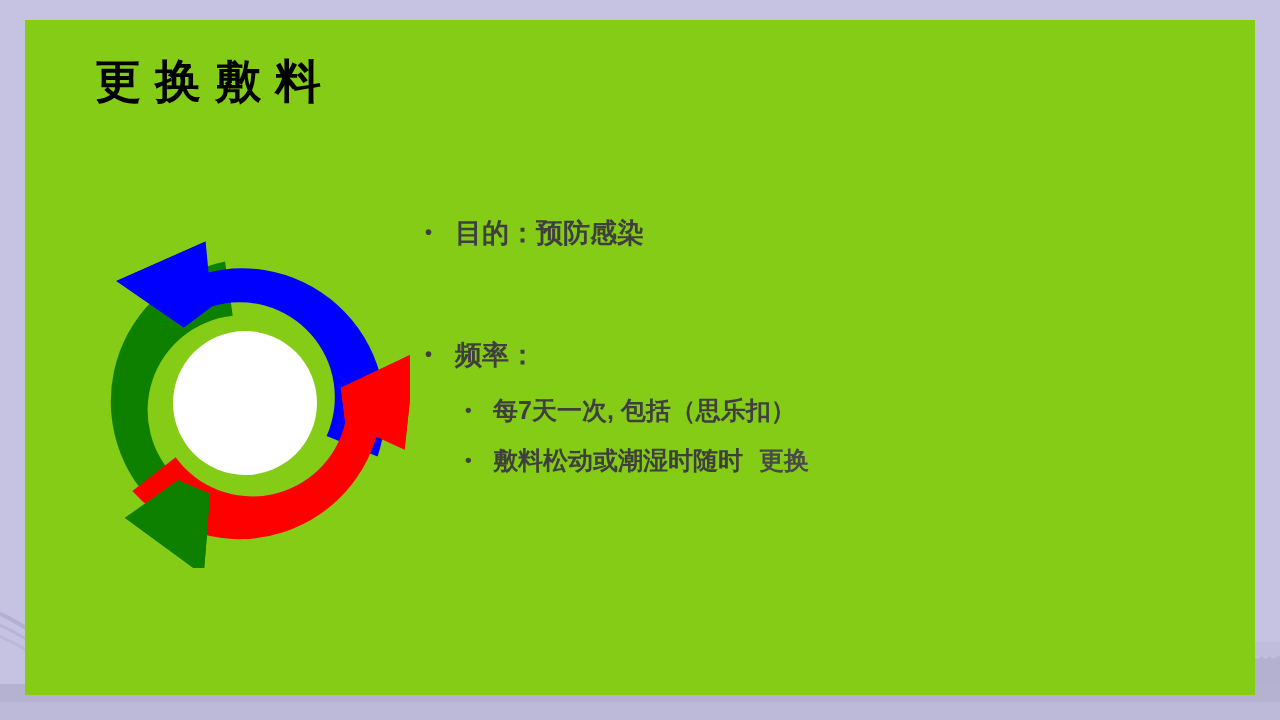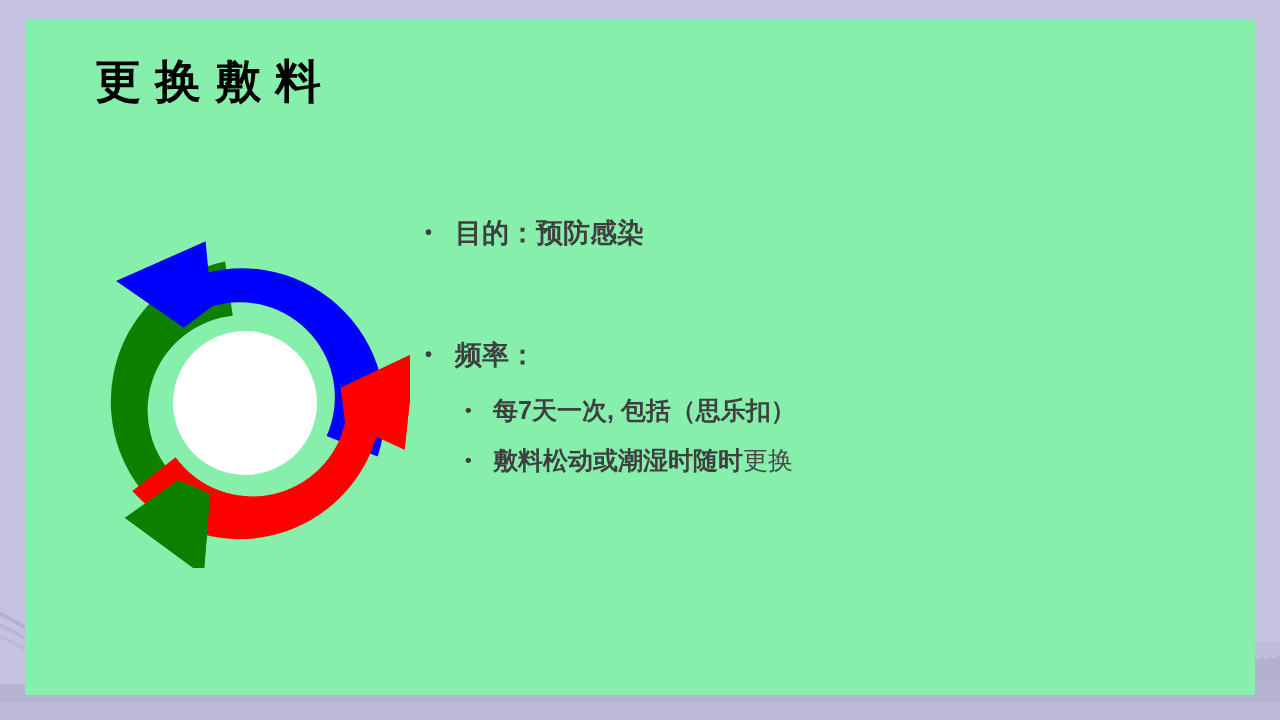--- a/index.html
+++ b/index.html
@@ -58,21 +58,21 @@
     opacity: 0.85;
   }
 
   
   #slide-canvas {
     position: absolute;
     left: 25px;
     top: 20px;
     width: 1230px;
     height: 675px;
-    background: #86efac;
+    background: #84cc16;
   }
 
   
   #slide-title {
     position: absolute;
     left: 70px;
     top: 33px;
     font-size: 46px;
     font-weight: bold;
     color: #000000;
@@ -131,21 +131,21 @@
     margin-bottom: 16px;
   }
   .bullet-l2 .marker {
     width: 28px;
     flex: 0 0 28px;
     font-size: 19px;
     line-height: 1.7;
     color: #3f3f3f;
   }
   .bullet-l2 .btext { flex: 1; }
-  .bullet-l2 .light { font-weight: normal; color: #4a4a4a; }
+  .bullet-l2 .light { font-weight: bold; color: #4a4a4a; margin-left: 16px; }
 </style>
 </head>
 <body>
 
 <div id="slide-background">
   <div class="bg-swoosh">
     <svg width="140" height="120" viewBox="0 0 140 120" xmlns="http://www.w3.org/2000/svg">
       <path d="M-10,10 C40,22 80,48 110,92" stroke="#a8a3c8" stroke-width="4" fill="none"></path>
       <path d="M-10,22 C42,34 82,60 112,104" stroke="#aeaacd" stroke-width="3" fill="none"></path>
       <path d="M-10,34 C44,46 84,72 114,116" stroke="#b4b0d2" stroke-width="3" fill="none"></path>

